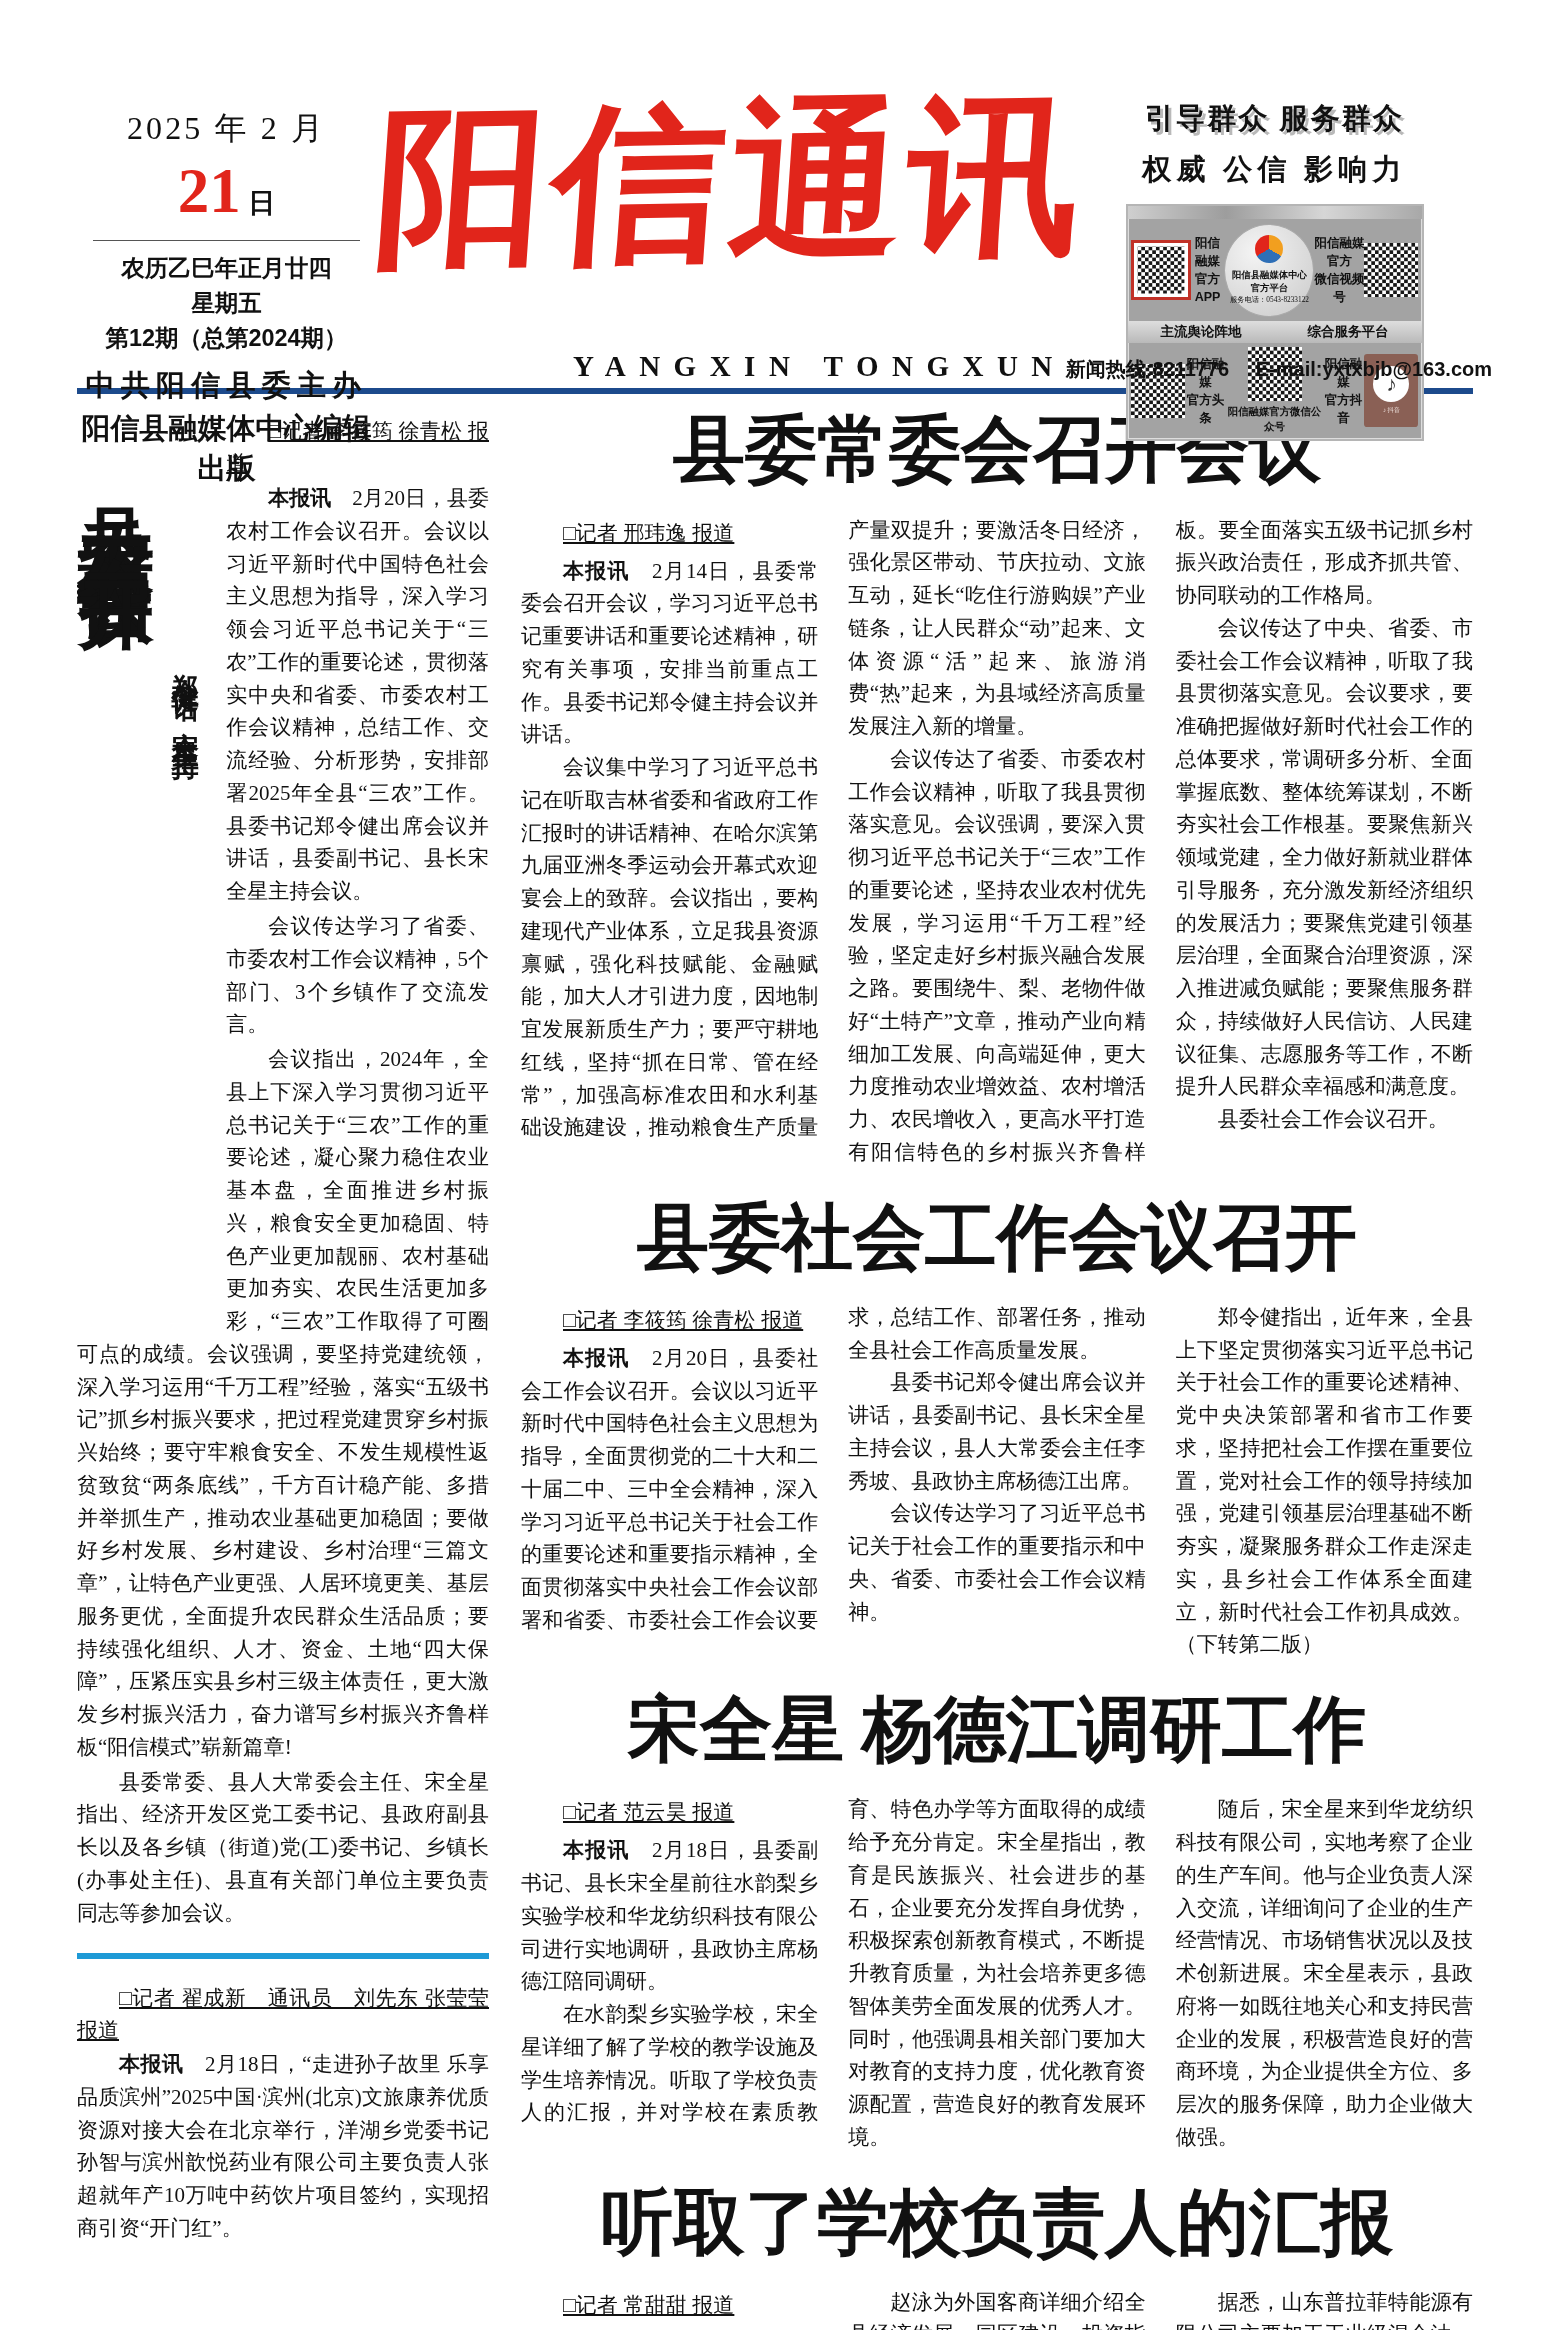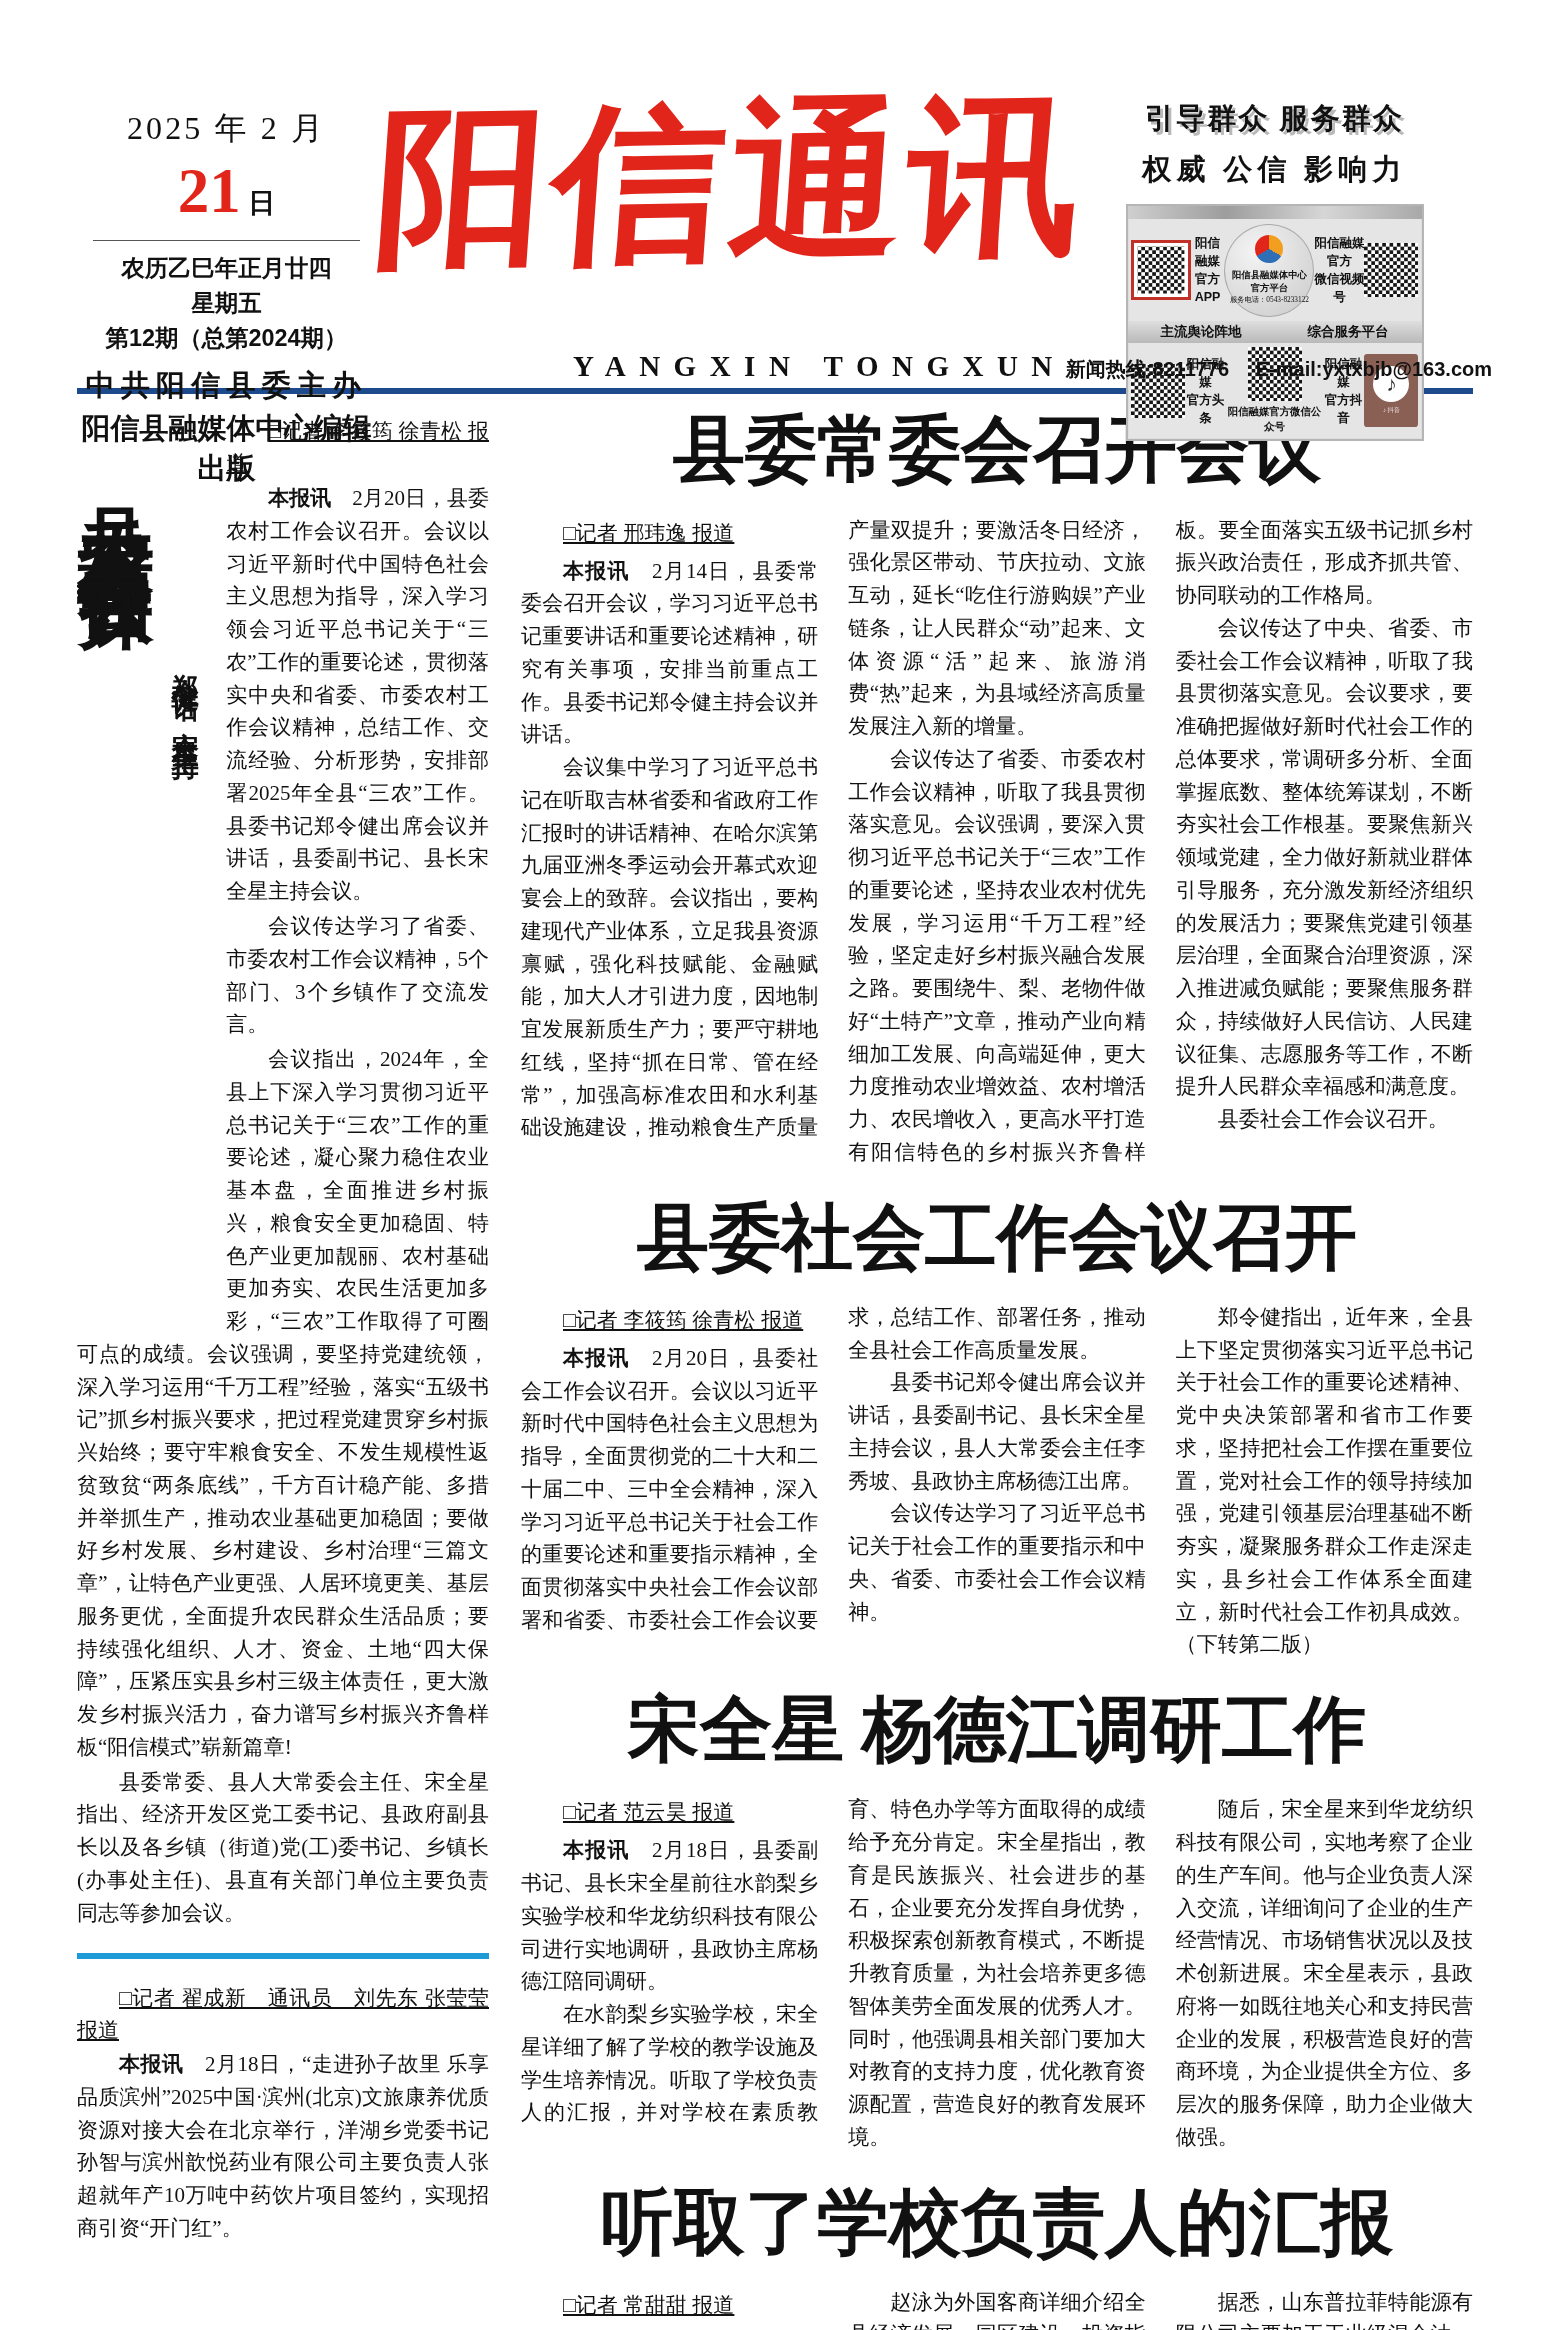--- a/index.html
+++ b/index.html
@@ -29,21 +29,21 @@
                  justify-content:flex-end;align-items:flex-end;width:1113px;}
   .pinyin{font-size:29px;letter-spacing:13.5px;font-weight:bold;}
   .hotline-line{font-family:"Liberation Sans","DejaVu Sans",sans-serif;font-size:20px;font-weight:bold;white-space:nowrap;}
   .hotline-line span{margin-left:21px;}
 
   .header-right{flex:1 1 auto;text-align:center;padding-top:21px;}
   .slogan-main{font-family:"Liberation Sans","DejaVu Sans",sans-serif;font-size:29px;font-weight:900;
                letter-spacing:2.1px;text-shadow:3.1px 3.1px 0 #b9b9b9;white-space:nowrap;}
   .slogan-sub{font-size:29px;font-weight:bold;margin-top:11.4px;letter-spacing:5.2px;white-space:nowrap;}
 
-  .qr-panel{margin:13.5px auto 0;width:294px;border:2.6px solid #b5b5b5;background:#e5e5e5;
+  .qr-panel{margin:13.5px auto 0;width:294px;border:2.6px solid #b5b5b5;background:#a3a3a3;
             box-shadow:0 0 0 1px #ddd inset;}
   .qr-panel .bar{height:13.5px;background:linear-gradient(90deg,#cfcfcf,#9d9d9d,#d6d6d6,#a8a8a8);}
   .qr-row{display:flex;align-items:center;justify-content:space-around;padding:4.2px 3.1px;}
   .qr{width:54px;height:54px;background:repeating-conic-gradient(#161616 0% 25%,#ffffff 0% 50%) 0 0/7.3px 7.3px;
       flex:0 0 auto;}
   .qr.red-border{box-shadow:0 0 0 3.6px #fff inset;border:3.6px solid #c13127;}
   .qr-label{font-family:"Liberation Sans","DejaVu Sans",sans-serif;font-size:12.5px;font-weight:bold;
             line-height:1.45;text-align:center;}
   .oval-logo{width:88px;height:91px;border-radius:50%;background:radial-gradient(circle at 35% 30%,#f4f4f4,#c9c9c9);
              display:flex;flex-direction:column;align-items:center;justify-content:center;flex:0 0 auto;

